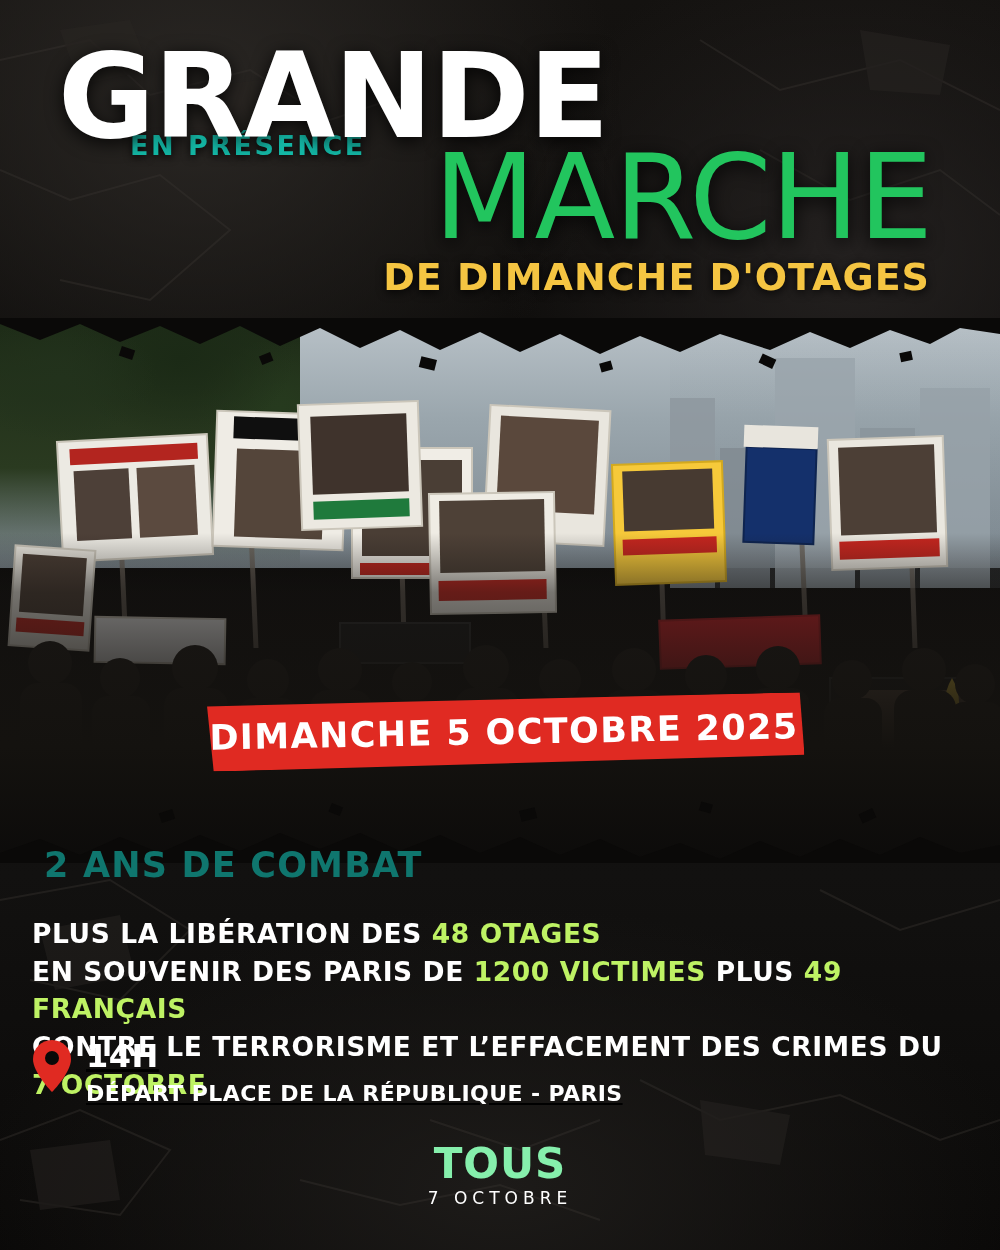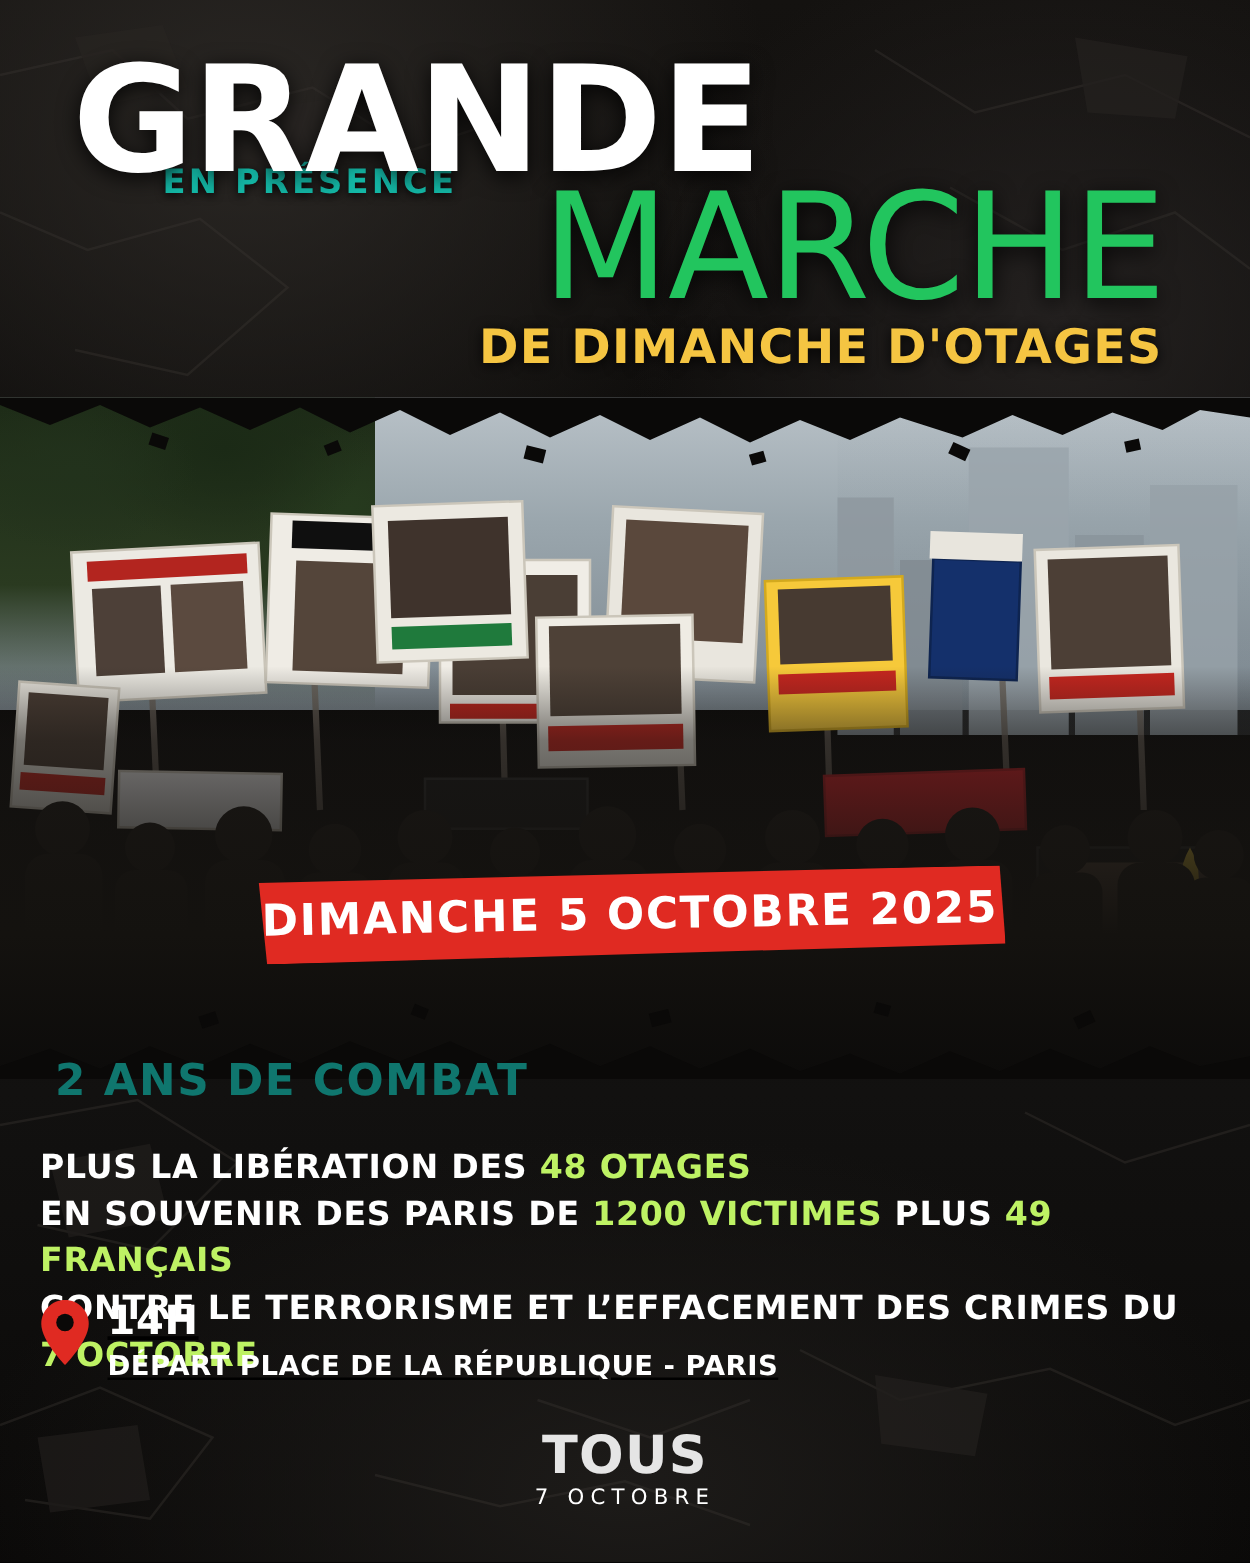--- a/index.html
+++ b/index.html
@@ -188,21 +188,21 @@
     margin-top:6px;
   }
 
   
   .logo {
     position:absolute; left:0; right:0; bottom:42px;
     text-align:center; z-index:6;
   }
   .logo-main {
     font-family:"DejaVu Sans", sans-serif;
-    font-weight:700; font-size:42px; color:#e5e5e5; letter-spacing:1px;
+    font-weight:700; font-size:42px; color:#86efac; letter-spacing:1px;
     line-height:1;
   }
   .logo-sub {
     font-family:"DejaVu Sans", sans-serif;
     font-weight:400; font-size:17px; color:#ffffff; letter-spacing:5px;
     margin-top:3px;
   }
 </style>
 </head>
 <body>

